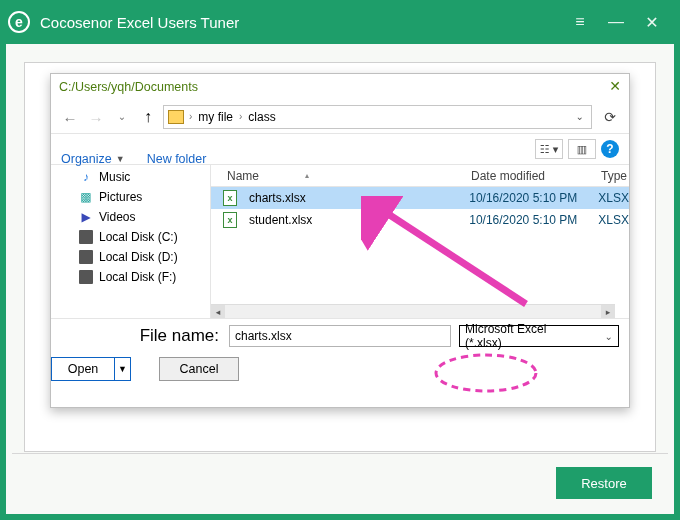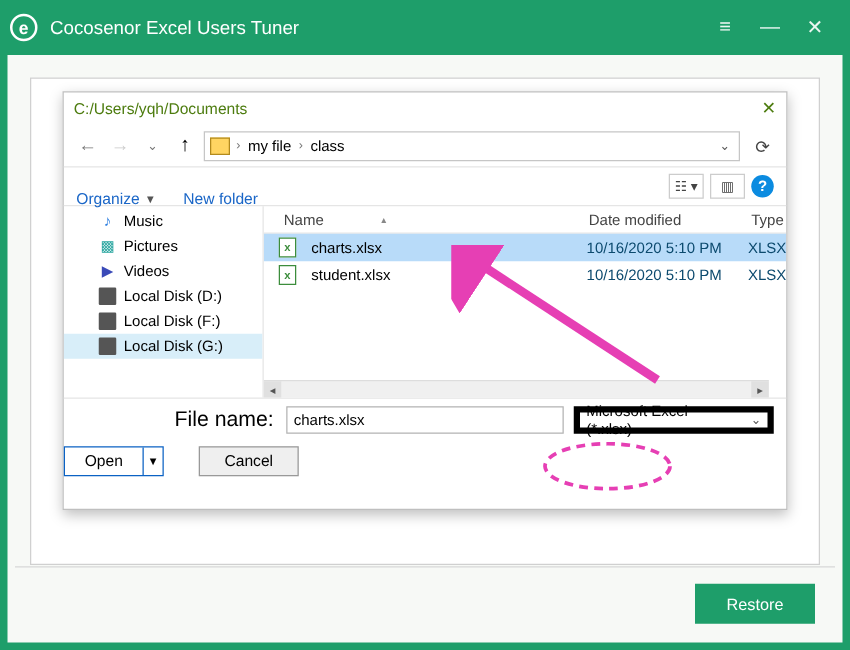--- a/index.html
+++ b/index.html
@@ -61,21 +61,21 @@
   .file-row .col-name { padding-left:12px; }
   .xlsx-ic { width:14px; height:16px; border:1px solid #3c8d3c; background:#fff; display:flex; align-items:center; justify-content:center; color:#3c8d3c; font-size:9px; font-weight:bold; margin-right:6px; }
   .file-row .col-date, .file-row .col-type { color:#0c4a6e; }
   .scrollbar-h { position:absolute; bottom:0; left:0; right:14px; height:14px; background:#f0f0f0; border-top:1px solid #ddd; display:flex; align-items:center; }
   .sb-btn { width:14px; height:14px; background:#e0e0e0; display:flex; align-items:center; justify-content:center; font-size:9px; color:#555; }
   .sb-track { flex:1; height:14px; }
 
   .fd-filename { height:34px; display:flex; align-items:center; padding:0 10px; gap:8px; }
   .fn-label { font-size:17px; width:160px; text-align:right; padding-right:2px; }
   .fn-input { flex:1; height:22px; border:1px solid #b3b3b3; padding:0 5px; font-size:12px; }
-  .ft-drop { width:160px; height:22px; border:5px solid #000000; display:flex; align-items:center; padding:0 5px; font-size:12px; cursor:pointer;gap:33px; }
+  .ft-drop { width:160px; height:22px; border:1px solid #000000; display:flex; align-items:center; padding:0 5px; font-size:12px; cursor:pointer;gap:33px; }
   .ft-drop .dd { margin-left:auto; font-size:10px; color:#555; }
 
   .fd-actions { height:44px; display:flex; align-items:flex-start; padding:4px 12px 0 0; gap:28px; position:relative; }
   .dlg-btn { height:24px; border:1px solid #999; background:#efefef; font-size:12.5px; cursor:pointer; }
   .open-btn { width:80px; border:1px solid #0b62c4; background:#fff; position:relative; display:flex; align-items:center; }
   .open-btn .lbl { flex:1; text-align:center; }
   .open-btn .split { width:16px; height:100%; border-left:1px solid #0b62c4; display:flex; align-items:center; justify-content:center; font-size:9px; }
   .cancel-btn { width:80px; }
 
   .highlight-ring { position:absolute; width:114px; height:44px; right:-6px; top:277px; pointer-events:none; transform:translateX(-92px); }
@@ -151,29 +151,29 @@
           <div class="side-item">
             <span class="ic ic-pic">▩</span>
             <span>Pictures</span>
           </div>
           <div class="side-item">
             <span class="ic ic-vid">▶</span>
             <span>Videos</span>
           </div>
           <div class="side-item">
             <span class="ic ic-disk"></span>
+            <span>Local Disk (C:)</span>
+          </div>
+          <div class="side-item">
+            <span class="ic ic-disk"></span>
             <span>Local Disk (D:)</span>
           </div>
           <div class="side-item">
             <span class="ic ic-disk"></span>
             <span>Local Disk (F:)</span>
-          </div>
-          <div class="side-item selected">
-            <span class="ic ic-disk"></span>
-            <span>Local Disk (G:)</span>
           </div>
         </div>
 
         <div class="fd-list">
           <div class="list-header">
             <div class="col-name">
               <span>Name</span>
               <span class="sort-ind">▴</span>
             </div>
             <div class="col-date">Date modified</div>

